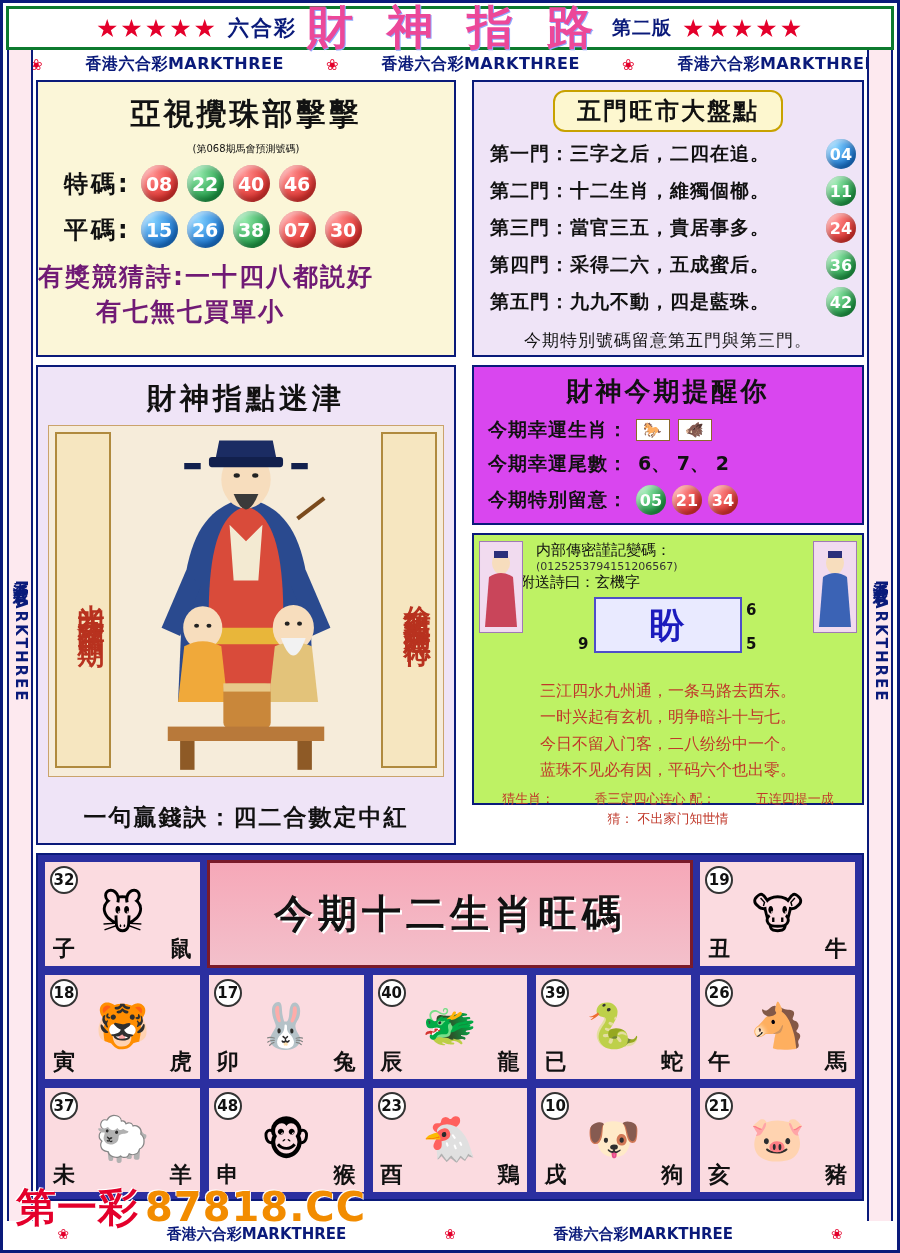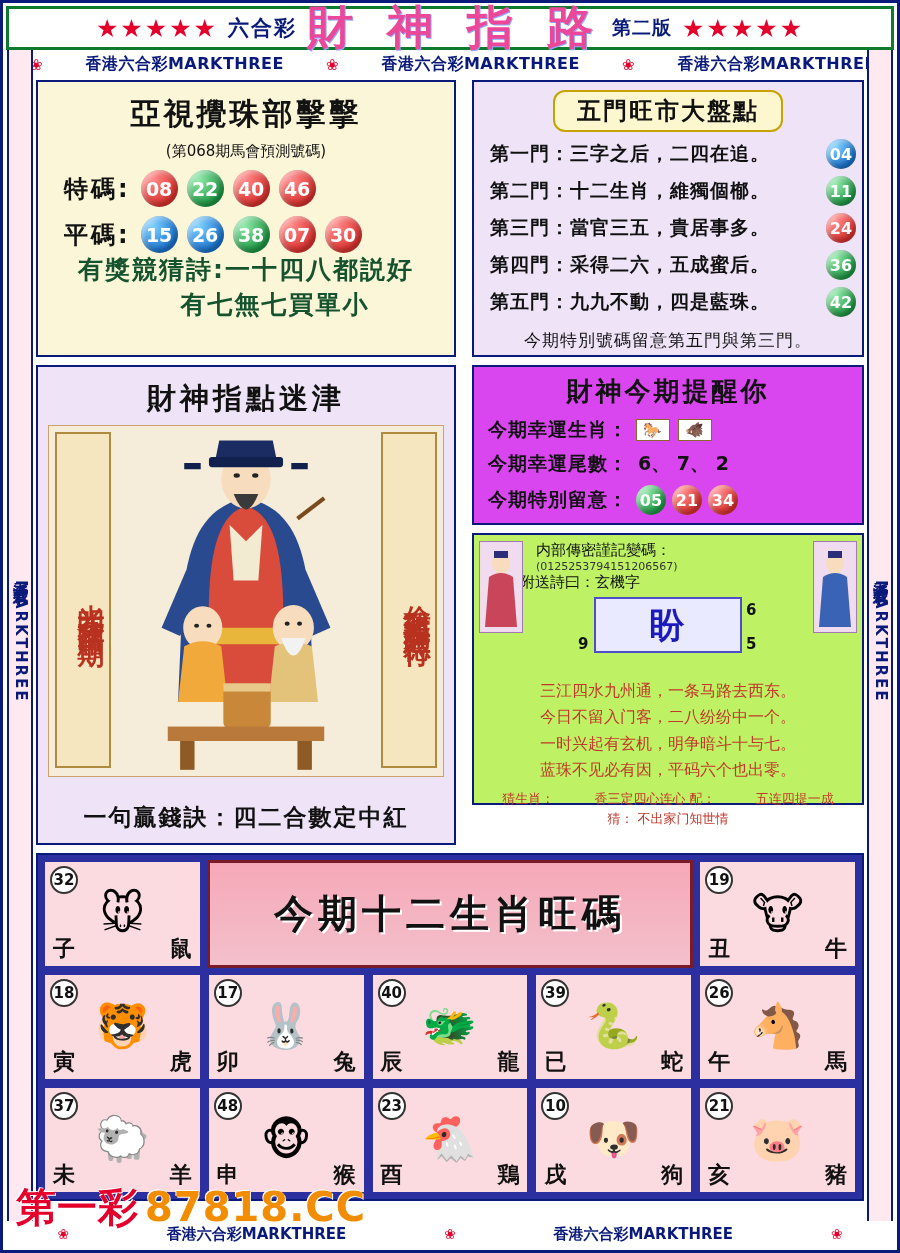--- a/index.html
+++ b/index.html
@@ -90,37 +90,37 @@
   .panel { position:absolute; }
   #panelA {
     left:0; top:0; width:420px; height:277px;
     background:#fbf6d8; border:2px solid #0a1a7a;
   }
   #panelA .hd {
     text-align:center; color:#121212; font-size:30px; font-weight:bold;
     letter-spacing:3px; margin-top:12px;
   }
   #panelA .sub {
-    text-align:center; color:#111; font-size:15px; margin-top:7px;
+    text-align:center; color:#111; font-size:10px; margin-top:7px;
   }
   .numrow { display:flex; align-items:center; margin-top:9px; padding-left:26px; }
   .numrow .lbl { font-size:24px; font-weight:bold; color:#111; letter-spacing:3px; margin-right:10px;}
   .ball {
     width:37px; height:37px; border-radius:50%;
     display:inline-flex; align-items:center; justify-content:center;
     color:#fff; font-size:19px; font-weight:bold; margin-right:9px;
     box-shadow: inset -3px -4px 6px rgba(0,0,0,.28), inset 3px 3px 5px rgba(255,255,255,.5);
     font-family:"DejaVu Sans", sans-serif;
   }
   .ball.red { background: radial-gradient(circle at 32% 28%, #ff8a8a, #e0332f 70%); }
   .ball.blue { background: radial-gradient(circle at 32% 28%, #7fd0ff, #1a75d2 70%); }
   .ball.green { background: radial-gradient(circle at 32% 28%, #8fe8a8, #1f9b46 70%); }
   .ball.sm { width:30px; height:30px; font-size:16px; margin-right:6px;}
   #panelA .poem {
-    text-align:center; color:#14532d; font-size:25px; font-weight:bold; letter-spacing:2px;
+    margin-top:12px; color:#701a75; font-size:25px; font-weight:bold; letter-spacing:2px;
   }
   #panelA .poem .l2 { display:block; margin-top:2px; margin-left:58px;}
 
   
   #panelB {
     left:436px; top:0; width:392px; height:277px;
     background:#efe4f7; border:2px solid #0a1a7a;
   }
   #panelB .hdwrap { display:flex; justify-content:center; margin-top:8px;}
   #panelB .hd {
@@ -433,22 +433,22 @@
 
       <div class="bigbox">
         <span class="ch">盼</span>
       </div>
       <span class="cor" style="left:272px; top:66px;">6</span>
       <span class="cor" style="left:272px; top:100px;">5</span>
       <span class="cor" style="left:104px; top:100px;">9</span>
 
       <div class="poem2">
         <div>三江四水九州通，一条马路去西东。</div>
+        <div>一时兴起有玄机，明争暗斗十与七。</div>
         <div>今日不留入门客，二八纷纷中一个。</div>
-        <div>一时兴起有玄机，明争暗斗十与七。</div>
         <div>蓝珠不见必有因，平码六个也出零。</div>
       </div>
       <div class="guess">
         <span>猜生肖：</span>
         <span>香三定四心连心  配：</span>
         <span>五连四提一成</span>
       </div>
       <div class="guess2">
         <span>猜：</span>
         <span>不出家门知世情</span>

